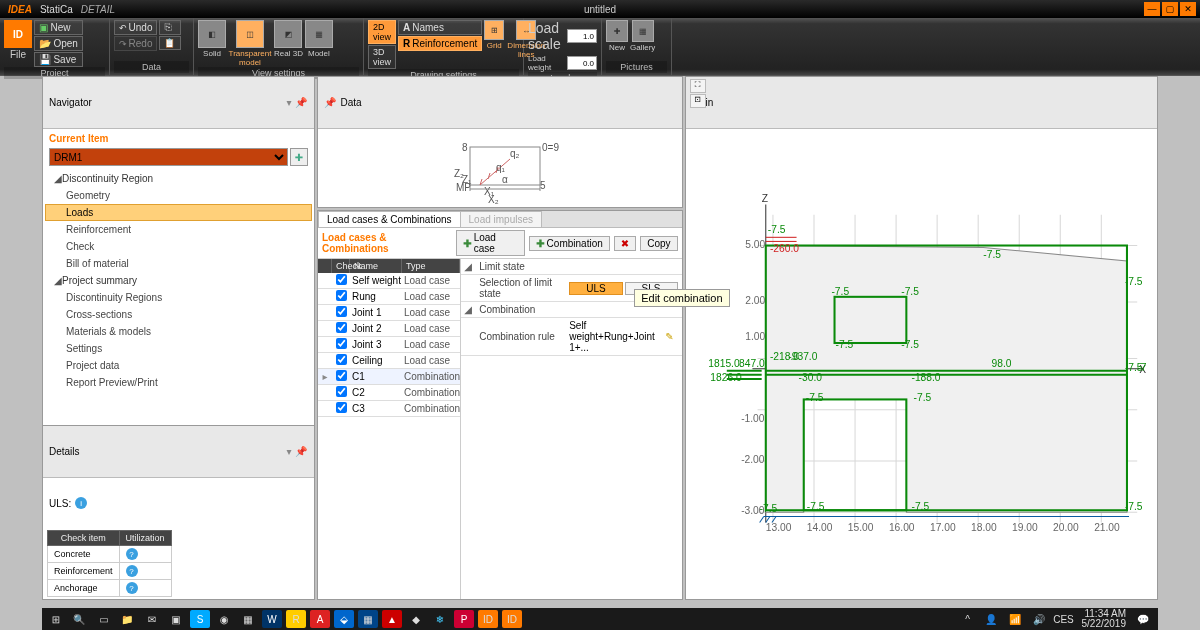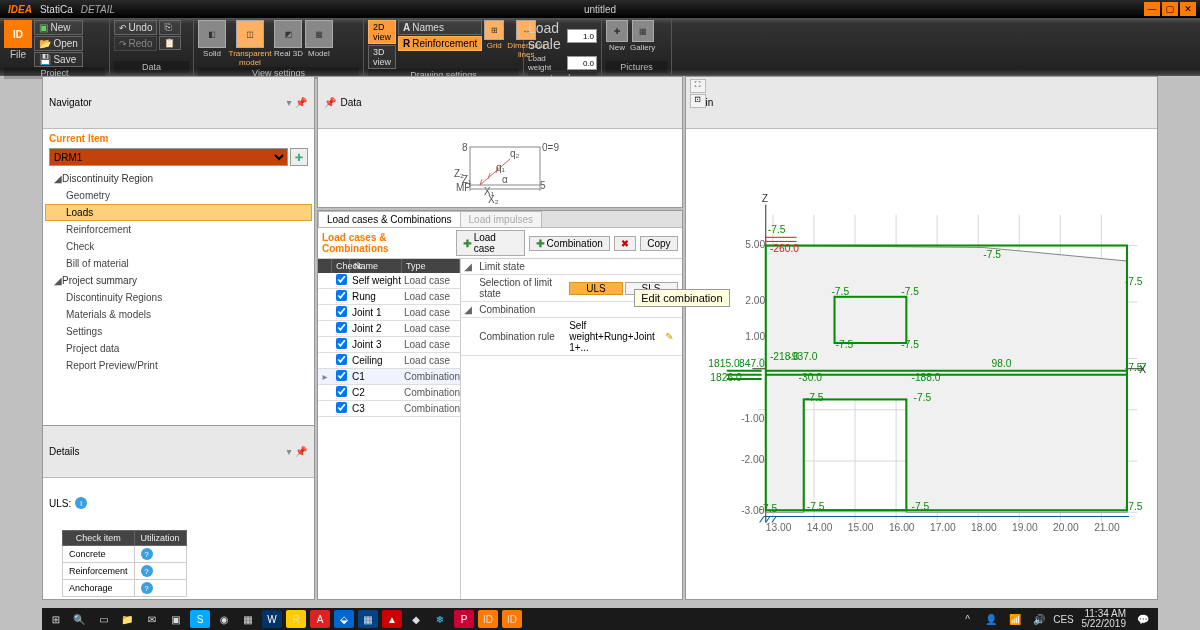--- a/index.html
+++ b/index.html
@@ -34,21 +34,21 @@
 .nav-select select { flex:1; border:1px solid #999; background:#c2410c; height:18px; }
 .nav-add { width:18px; height:18px; background:#eee; border:1px solid #999; margin-left:2px; display:flex; align-items:center; justify-content:center; color:#4a8; }
 .tree { padding:0 2px; }
 .tree-item { padding:2px 6px 2px 20px; cursor:pointer; border:1px solid transparent; color:#444; }
 .tree-item.header { padding-left:8px; color:#333; }
 .tree-item.sel { background:#ffd07a; border:1px solid #e0a030; color:#000; }
 .tree-item .arrow { display:inline-block; width:8px; color:#555; }
 .details-panel { border-top:1px solid #999; }
 .uls-head { padding:19px 6px; display:flex; align-items:center; gap:4px; }
 .info-icon { width:12px; height:12px; border-radius:50%; background:#3aa0e0; color:#fff; display:inline-flex; align-items:center; justify-content:center; font-size:8px; }
-.check-table { border-collapse:collapse; margin:2px 19px;border-radius:32px; }
+.check-table { border-collapse:collapse; margin:2px 4px;border-radius:32px; }
 .check-table th { background:#444; color:#eee; padding:2px 6px; font-weight:normal; border:1px solid #666; font-size:9px; }
 .check-table td { border:1px solid #ccc; padding:2px 6px; font-size:9px; }
 
 .center-col { flex:0 0 360px; display:flex; flex-direction:column; gap:2px; }
 .data-panel { height:132px; }
 .data-diagram { flex:1; display:flex; align-items:center; justify-content:center; color:#666; position:relative; }
 .lc-panel { flex:1; }
 .lc-tabs { display:flex; background:#e0e0e0; border-bottom:1px solid #bbb; }
 .lc-tab { padding:2px 8px; border:1px solid #bbb; border-bottom:none; background:#f4f4f4; margin-right:-1px; cursor:pointer; }
 .lc-tab.active { background:#fff; }
@@ -241,20 +241,21 @@
     </div>
     <div class="tree">
       <div class="tree-item header"><span class="arrow">◢</span><span>Discontinuity Region</span></div>
       <div class="tree-item">Geometry</div>
       <div class="tree-item sel">Loads</div>
       <div class="tree-item">Reinforcement</div>
       <div class="tree-item">Check</div>
       <div class="tree-item">Bill of material</div>
       <div class="tree-item header"><span class="arrow">◢</span><span>Project summary</span></div>
       <div class="tree-item">Discontinuity Regions</div>
+      <div class="tree-item">Cross-sections</div>
       <div class="tree-item">Materials &amp; models</div>
       <div class="tree-item">Settings</div>
       <div class="tree-item">Project data</div>
       <div class="tree-item">Report Preview/Print</div>
     </div>
     <div style="flex:1"></div>
     <div class="details-panel">
       <div class="panel-head">
           <span>Details</span>
           <span class="pin">

